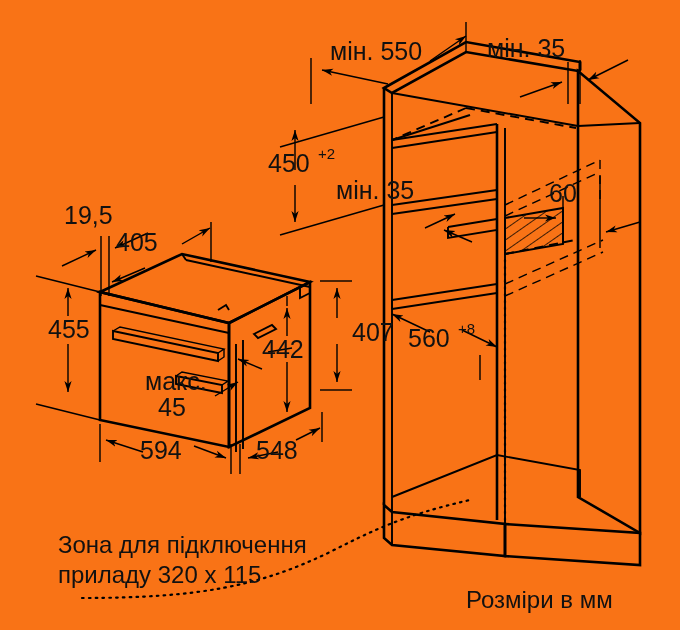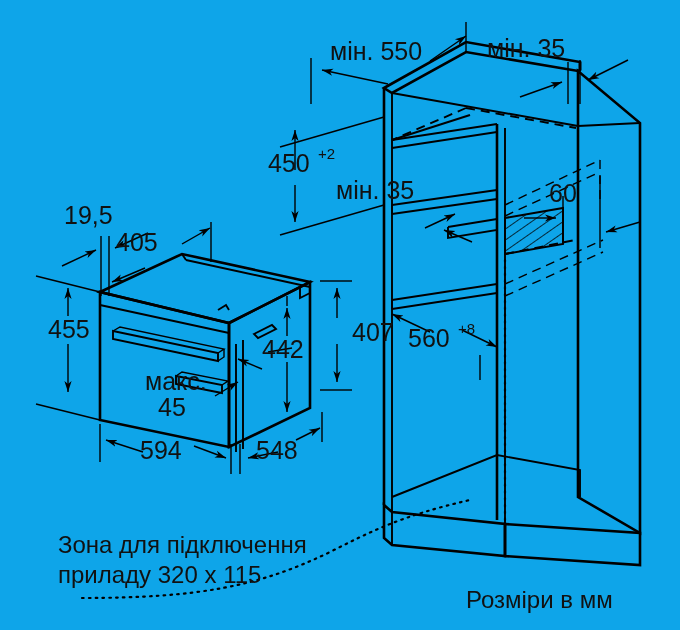--- a/index.html
+++ b/index.html
@@ -1,18 +1,18 @@
 <!DOCTYPE html>
 <html><head>
 <meta charset="utf-8">
 <style>
   html,body{margin:0;padding:0;background:#ffffff;}
   body{width:680px;height:630px;overflow:hidden;
        font-family:"Liberation Sans", sans-serif;}
-  #stage{position:relative;width:680px;height:630px;background:#0ea5e9;}
+  #stage{position:relative;width:680px;height:630px;background:#f97316;}
   svg{display:block;}
   .ln{stroke:#000;fill:none;stroke-linecap:butt;stroke-linejoin:miter;}
   .thick{stroke-width:2.6;}
   .med{stroke-width:1.9;}
   .thin{stroke-width:1.4;}
   .dash{stroke-dasharray:9 6;}
   .dot{stroke-dasharray:1.6 5.2;stroke-linecap:round;stroke-width:2.2;}
   .lbl{font-family:"Liberation Sans", sans-serif;fill:#111;font-size:25px;}
   .sup{font-size:15px;}
   .cap{font-family:"Liberation Sans", sans-serif;fill:#111;font-size:24px;}

